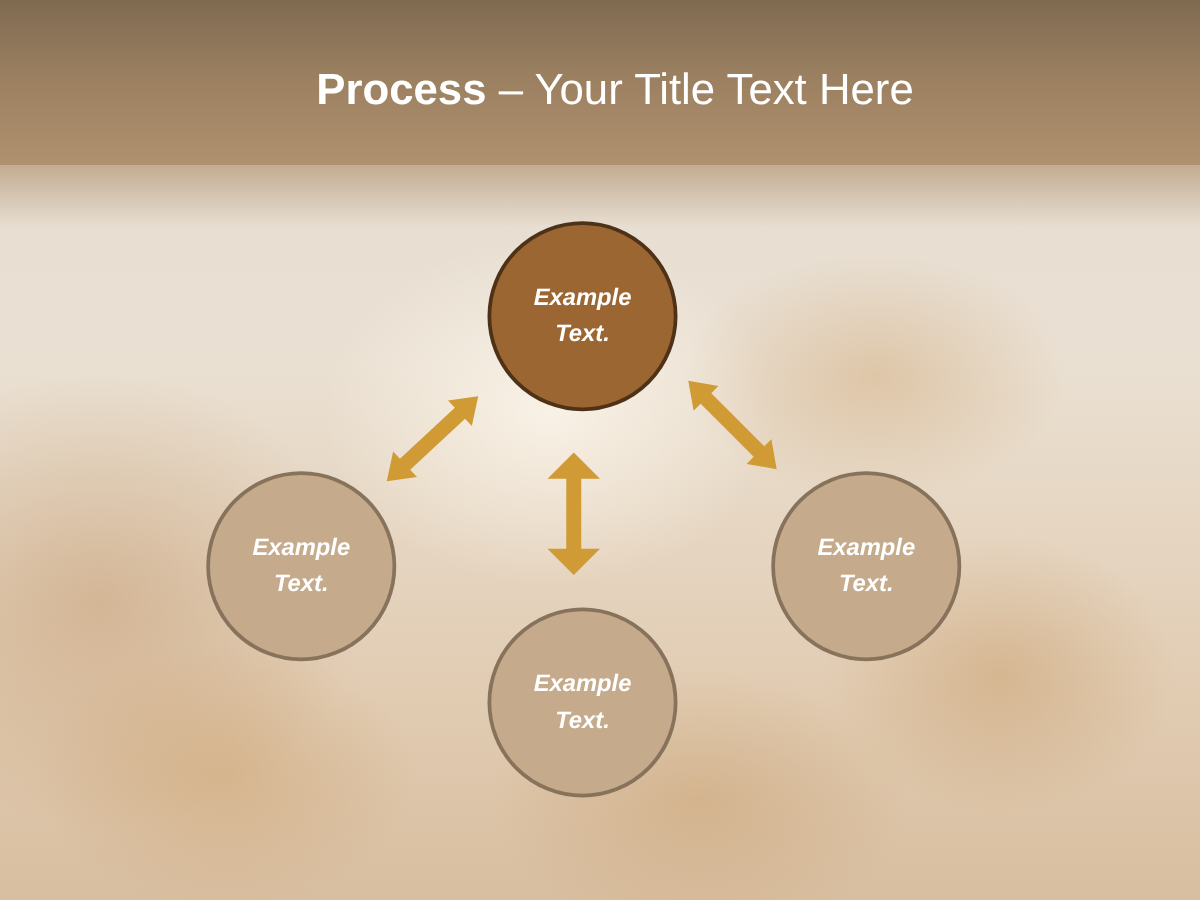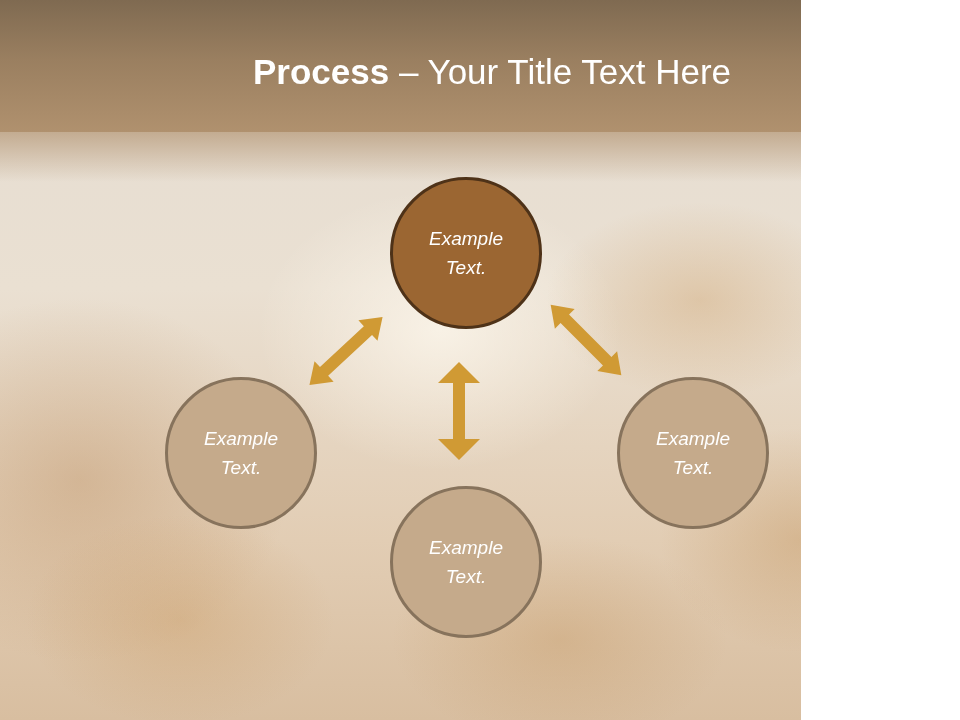--- a/index.html
+++ b/index.html
@@ -1,36 +1,36 @@
 <!DOCTYPE html>
 <html><head>
 <meta charset="utf-8">
 <style>
   html, body { margin: 0; padding: 0; }
   body { width: 960px; height: 720px; overflow: hidden; font-family: "Liberation Sans", "DejaVu Sans", sans-serif; }
-  .slide { position: relative; width: 801px; height: 720px; overflow: hidden;
+  .slide { position: relative; width: 960px; height: 720px; overflow: hidden;
     background:
       radial-gradient(ellipse 220px 140px at 700px 300px, rgba(200,150,90,0.35), transparent 70%),
       radial-gradient(ellipse 200px 160px at 800px 540px, rgba(190,140,80,0.35), transparent 70%),
       radial-gradient(ellipse 220px 150px at 180px 620px, rgba(200,150,90,0.35), transparent 70%),
       radial-gradient(ellipse 240px 150px at 560px 640px, rgba(190,140,80,0.3), transparent 70%),
       radial-gradient(ellipse 260px 200px at 440px 330px, rgba(255,250,240,0.7), transparent 70%),
       radial-gradient(ellipse 300px 260px at 80px 480px, rgba(180,130,80,0.35), transparent 70%),
       linear-gradient(180deg, #e4dcd2 0%, #eae0d2 40%, #e2cdb4 75%, #d8bea0 100%);
   }
   .header { position: absolute; left: 0; top: 0; width: 960px; height: 132px;
     background: linear-gradient(180deg, #7f6a51 0%, #9a7f60 45%, #b0916e 100%); }
   .header-fade { position: absolute; left: 0; top: 132px; width: 960px; height: 50px;
     background: linear-gradient(180deg, rgba(176,145,110,0.65) 0%, rgba(230,220,208,0) 100%); }
   .title { position: absolute; left: 0; top: 52px; width: 984px; text-align: center; color: #ffffff;
     font-size: 35px; letter-spacing: 0px; }
   .title .bold { font-weight: bold; }
   .circle { position: absolute; width: 152px; height: 152px; border-radius: 50%;
     box-sizing: border-box; display: flex; align-items: center; justify-content: center;
-    text-align: center; color: #ffffff; font-style: italic; font-weight: normal; font-size: 19px; line-height: 29px; }
+    text-align: center; color: #ffffff; font-style: italic; font-weight: bold; font-size: 19px; line-height: 29px; }
   .circle.main { background: #9b6632; border: 3px solid #4e3218; }
   .circle.sub { background: #c5aa8b; border: 3px solid #87735c; }
   .arrows { position: absolute; left: 0; top: 0; }
 </style>
 </head>
 <body>
 
 <div class="slide">
   <div class="header"></div>
   <div class="header-fade"></div>

